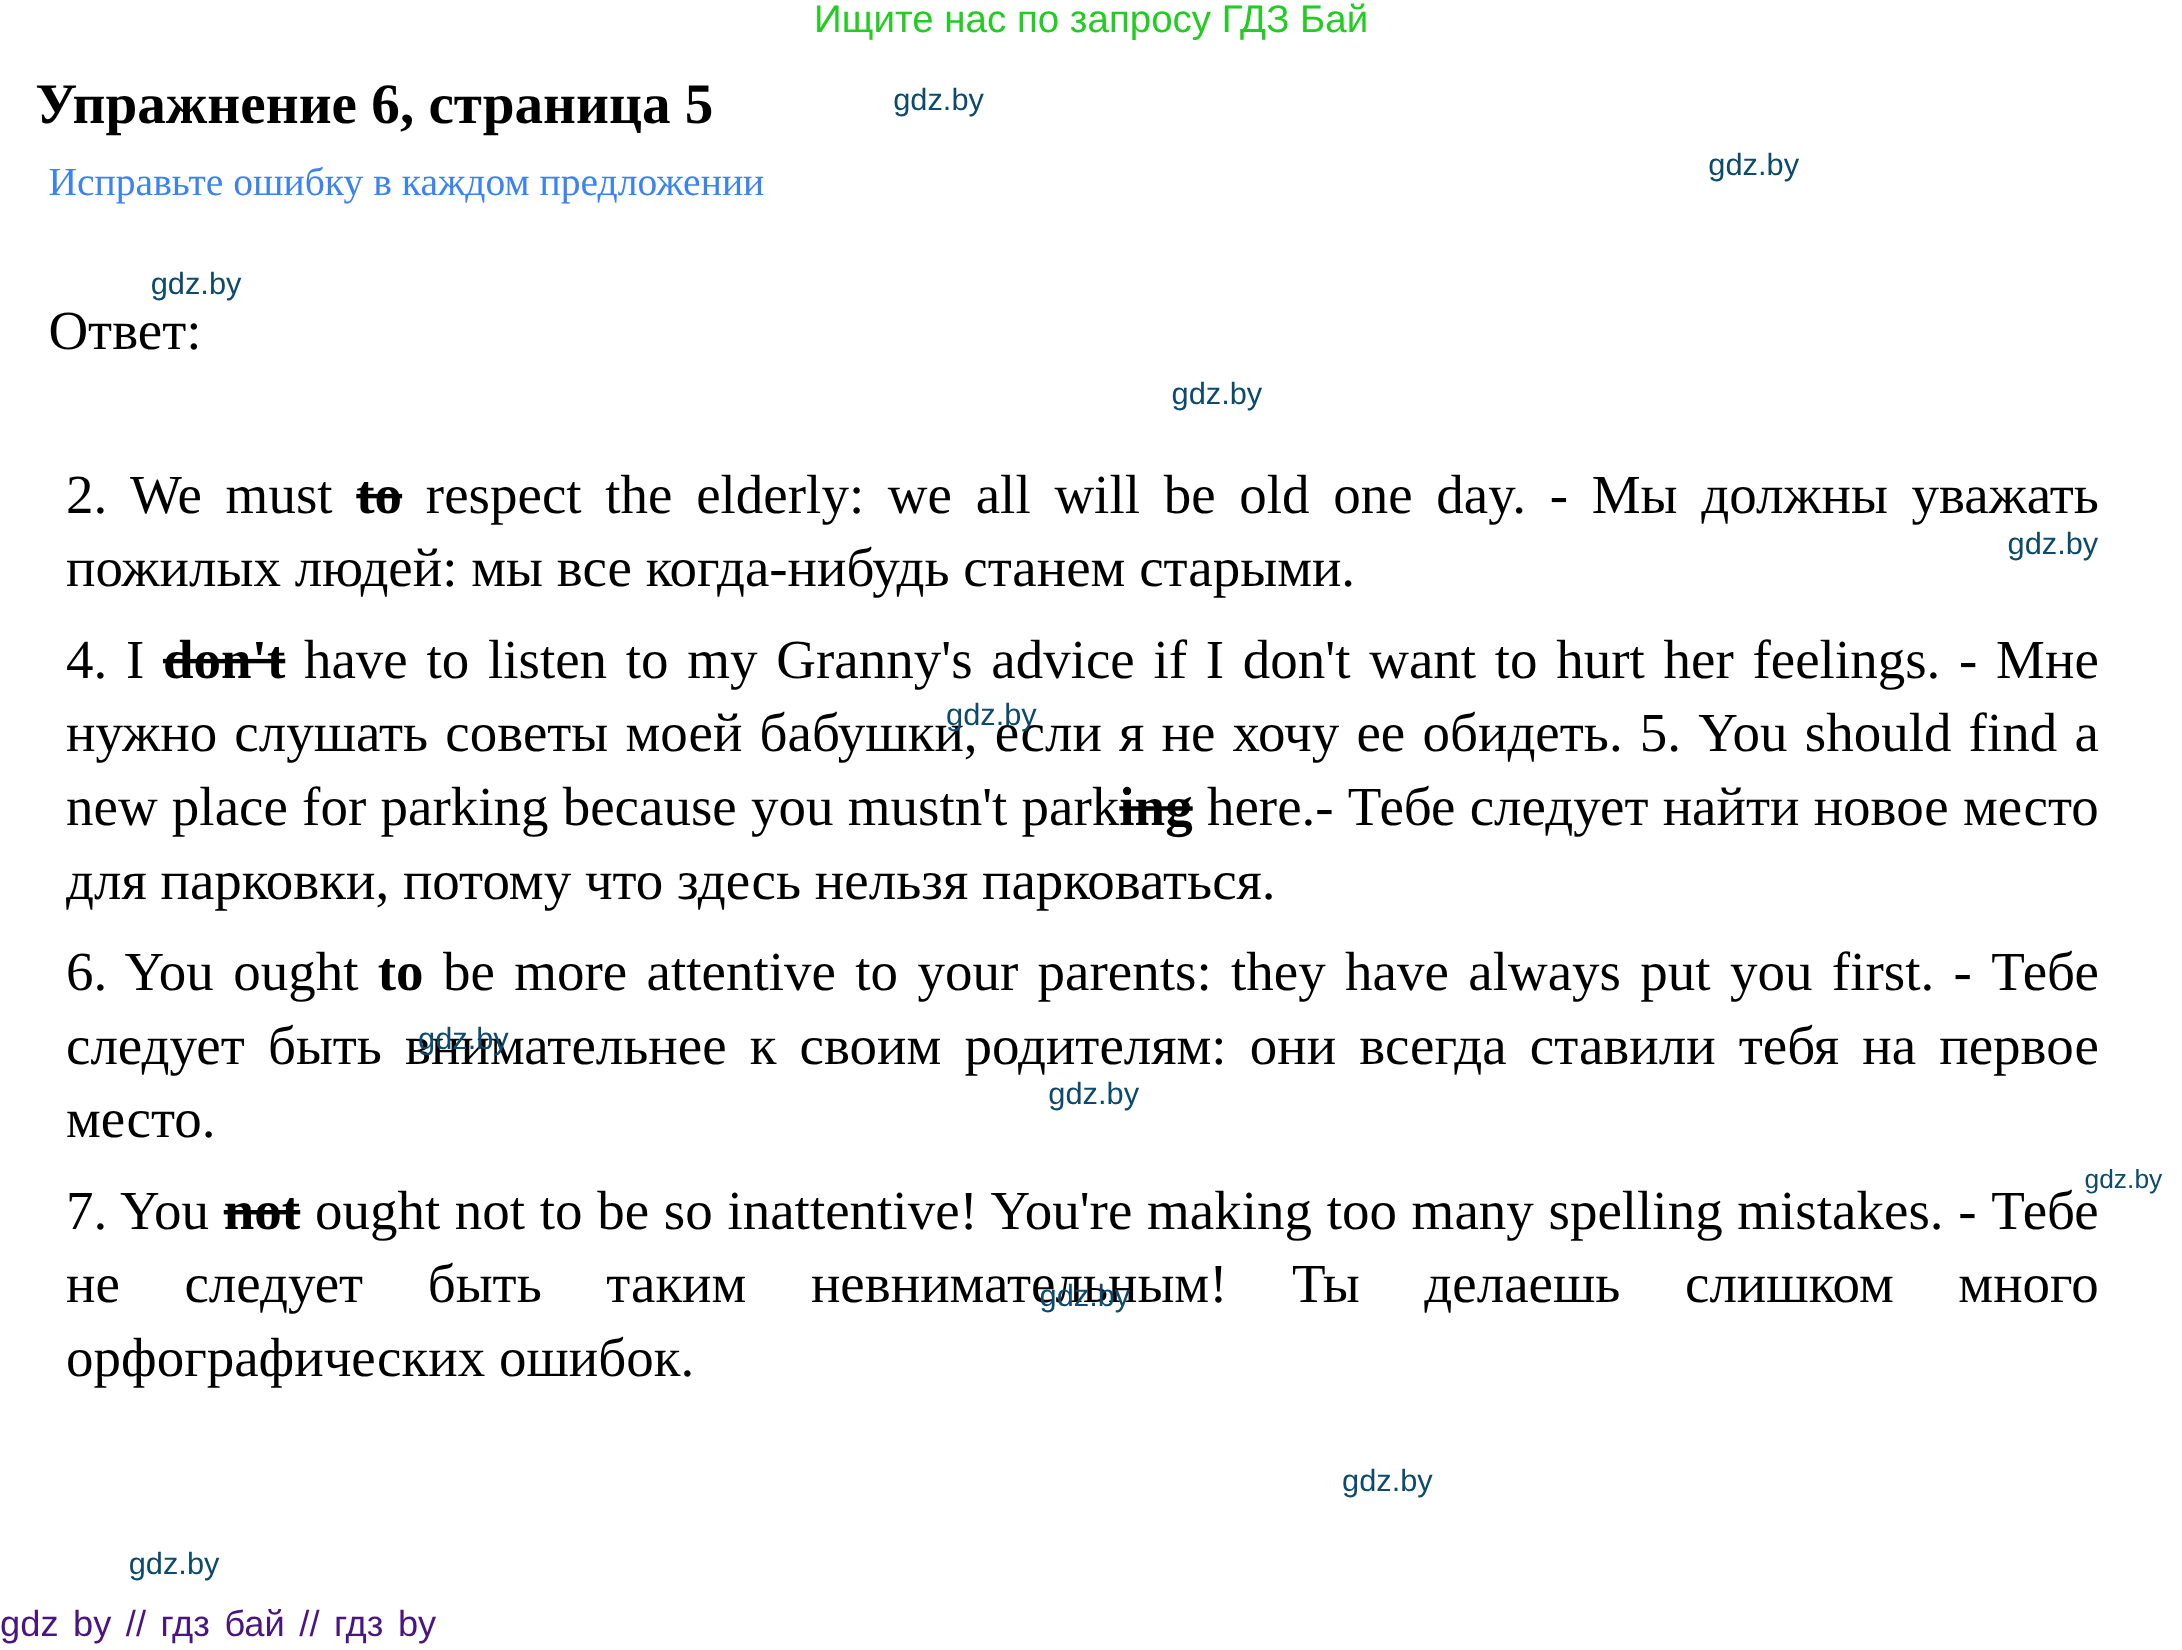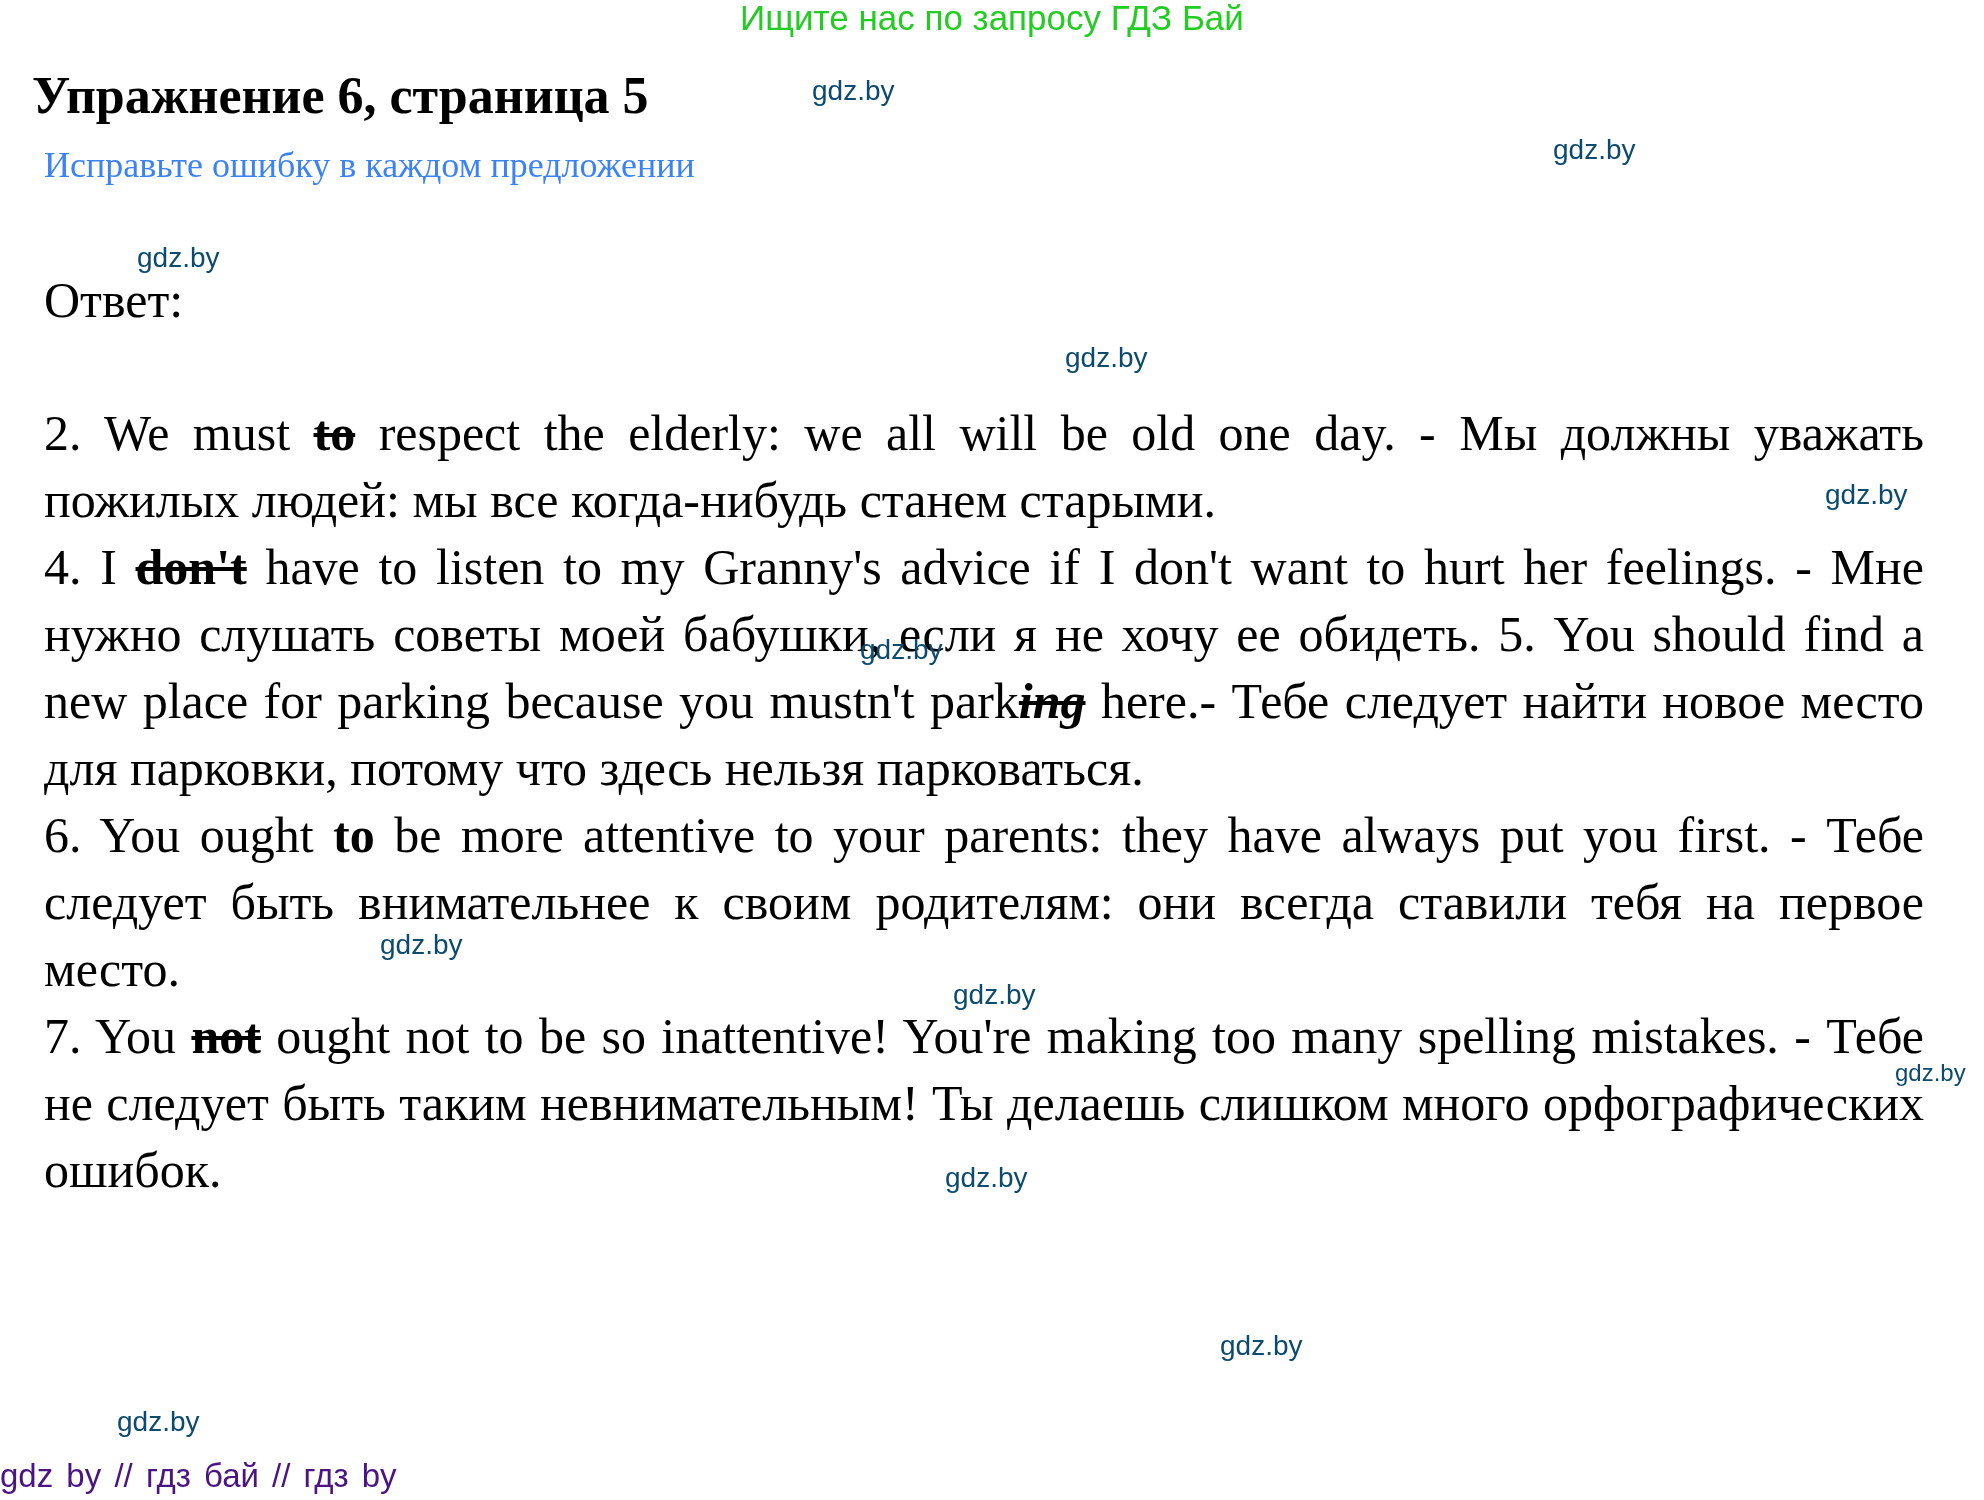--- a/index.html
+++ b/index.html
@@ -8,24 +8,24 @@
     font-family:"Liberation Sans", sans-serif; font-size:35px; color:#22cc22; line-height:36px; }
   .title { position:absolute; left:32px; top:66px; font-family:"Liberation Serif", serif;
     font-weight:bold; font-size:52px; color:#000; line-height:60px; }
   .subtitle { position:absolute; left:44px; top:135px; font-family:"Liberation Serif", serif;
     font-size:36px; color:#3b82f6; line-height:60px; }
   .answer-label { position:absolute; left:44px; top:270px; font-family:"Liberation Serif", serif;
     font-size:50px; color:#000; line-height:60px; }
   .body { position:absolute; left:44px; top:400px; width:1880px;
     font-family:"Liberation Serif", serif; font-size:50px; line-height:67px; color:#000;
     text-align:justify; }
-  .body p { margin:0; }
+  .body p { margin:16px; }
   .strike { font-weight:bold; text-decoration:line-through; text-decoration-thickness:4px; }
   .bold { font-weight:bold; }
-  .bolditalic-strike { font-weight:bold; font-style:italic; text-decoration:line-through; text-decoration-thickness:4px; }
+  .bolditalic-strike { font-weight:bold; text-decoration:line-through; text-decoration-thickness:4px; }
   .wm { position:absolute; font-family:"Liberation Sans", sans-serif; font-size:28px; color:#0c4a6e; line-height:30px; }
   .footer { position:absolute; top:1456px; left:0; width:1966px; text-align:left;
     font-family:"Liberation Sans", sans-serif; font-size:33px; color:#4a1580; line-height:40px; word-spacing:4px; }
 </style>
 </head>
 <body>
 
 <div class="banner">Ищите нас по запросу ГДЗ Бай</div>
 
 <div class="title">Упражнение 6, страница 5</div>

